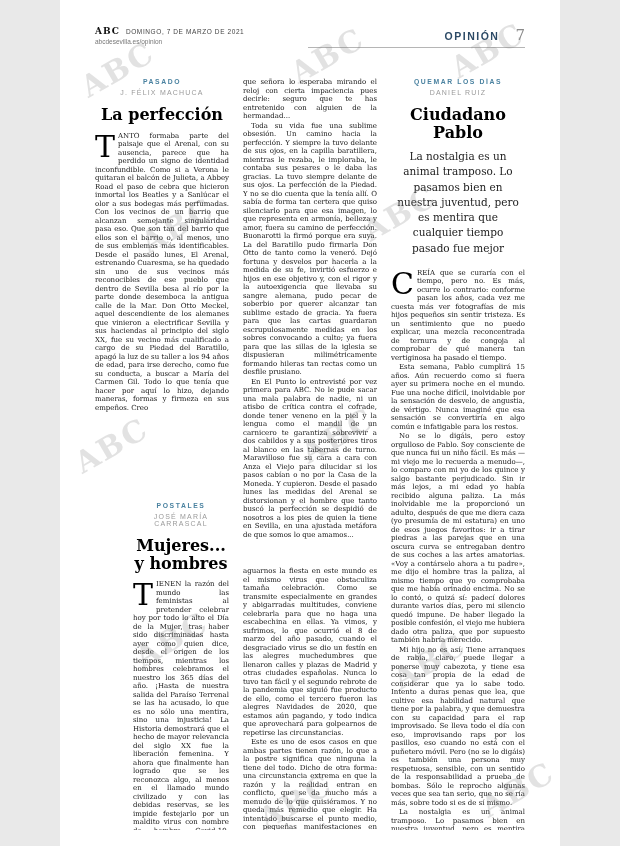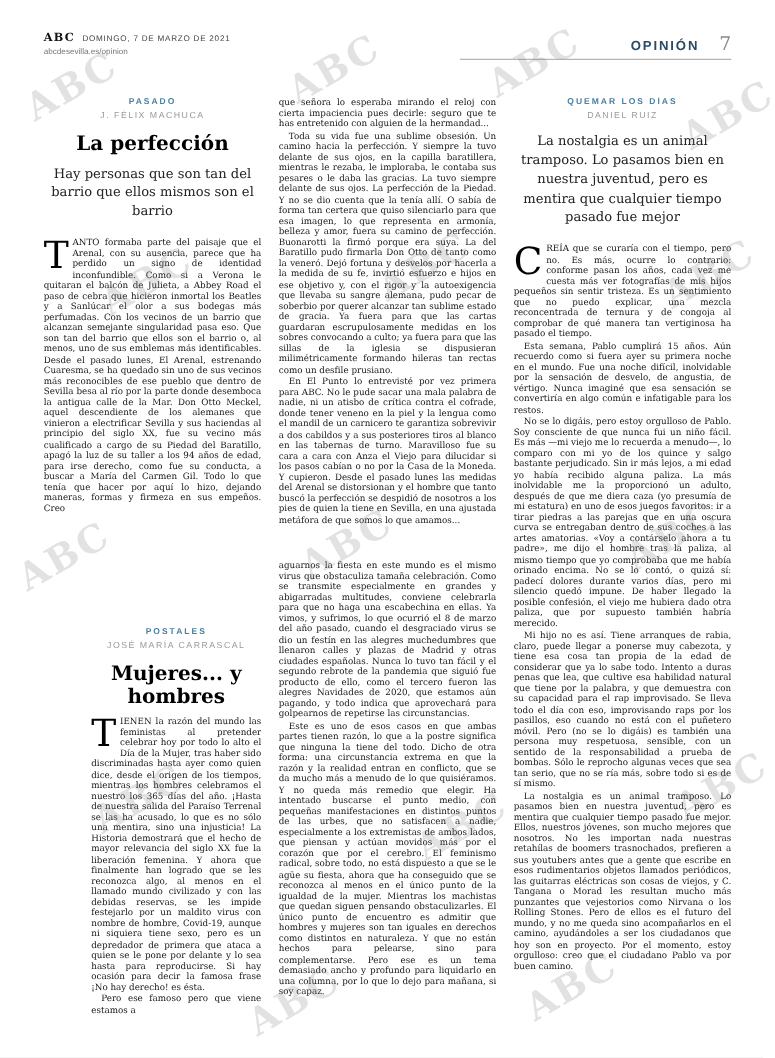--- a/index.html
+++ b/index.html
@@ -1,17 +1,17 @@
 <!DOCTYPE html>
 <html lang="es"><head>
 <meta charset="utf-8">
 <style>
   html,body { margin:0; padding:0; background:#e9e9e9; }
   .page {
-    position:relative; width:620px; height:846px; margin:0 auto;
+    position:relative; width:500px; height:846px; margin:0 auto;
     background:#ffffff; overflow:hidden;
     font-family:"DejaVu Serif","Liberation Serif",serif; color:#1a1a1a;
   }
 
   
   .masthead {
     position:relative; display:flex; justify-content:space-between; align-items:flex-start;
     padding:26px 35px 0 35px;
   }
   .mast-left { font-family:"Liberation Sans",sans-serif; }
@@ -92,21 +92,20 @@
     </div>
   </header>
 
   <main class="columns">
 
     <div class="col">
       <article class="start art-first">
         <div class="kicker">PASADO</div>
         <div class="byline">J. FÉLIX MACHUCA</div>
         <h2 class="headline">La perfección</h2>
-        <p class="deck">Hay personas que son tan del barrio que ellos mismos son el barrio</p>
         <div class="body">
             <p>TANTO formaba parte del paisaje que el Arenal, con su ausencia, parece que ha perdido un signo de identidad inconfundible. Como si a Verona le quitaran el balcón de Julieta, a Abbey Road el paso de cebra que hicieron inmortal los Beatles y a Sanlúcar el olor a sus bodegas más perfumadas. Con los vecinos de un barrio que alcanzan semejante singularidad pasa eso. Que son tan del barrio que ellos son el barrio o, al menos, uno de sus emblemas más identificables. Desde el pasado lunes, El Arenal, estrenando Cuaresma, se ha quedado sin uno de sus vecinos más reconocibles de ese pueblo que dentro de Sevilla besa al río por la parte donde desemboca la antigua calle de la Mar. Don Otto Meckel, aquel descendiente de los alemanes que vinieron a electrificar Sevilla y sus haciendas al principio del siglo XX, fue su vecino más cualificado a cargo de su Piedad del Baratillo, apagó la luz de su taller a los 94 años de edad, para irse derecho, como fue su conducta, a buscar a María del Carmen Gil. Todo lo que tenía que hacer por aquí lo hizo, dejando maneras, formas y firmeza en sus empeños. Creo</p>
           </div>
       </article>
 
       <article class="start art-second">
         <div class="kicker">POSTALES</div>
         <div class="byline">JOSÉ MARÍA CARRASCAL</div>
         <h2 class="headline">Mujeres... y hombres</h2>
         <div class="body">
@@ -125,20 +124,21 @@
       <div class="body">
           <p>aguarnos la fiesta en este mundo es el mismo virus que obstaculiza tamaña celebración. Como se transmite especialmente en grandes y abigarradas multitudes, conviene celebrarla para que no haga una escabechina en ellas. Ya vimos, y sufrimos, lo que ocurrió el 8 de marzo del año pasado, cuando el desgraciado virus se dio un festín en las alegres muchedumbres que llenaron calles y plazas de Madrid y otras ciudades españolas. Nunca lo tuvo tan fácil y el segundo rebrote de la pandemia que siguió fue producto de ello, como el tercero fueron las alegres Navidades de 2020, que estamos aún pagando, y todo indica que aprovechará para golpearnos de repetirse las circunstancias.</p>
           <p>Este es uno de esos casos en que ambas partes tienen razón, lo que a la postre significa que ninguna la tiene del todo. Dicho de otra forma: una circunstancia extrema en que la razón y la realidad entran en conflicto, que se da mucho más a menudo de lo que quisiéramos. Y no queda más remedio que elegir. Ha intentado buscarse el punto medio, con pequeñas manifestaciones en distintos puntos de las urbes, que no satisfacen a nadie, especialmente a los extremistas de ambos lados, que piensan y actúan movidos más por el corazón que por el cerebro. El feminismo radical, sobre todo, no está dispuesto a que se le agüe su fiesta, ahora que ha conseguido que se reconozca al menos en el único punto de la igualdad de la mujer. Mientras los machistas que quedan siguen pensando obstaculizarles. El único punto de encuentro es admitir que hombres y mujeres son tan iguales en derechos como distintos en naturaleza. Y que no están hechos para pelearse, sino para complementarse. Pero ese es un tema demasiado ancho y profundo para liquidarlo en una columna, por lo que lo dejo para mañana, si soy capaz.</p>
         </div>
     </div>
 
     <div class="col">
       <article class="start">
         <div class="kicker">QUEMAR LOS DÍAS</div>
         <div class="byline">DANIEL RUIZ</div>
+        <h2 class="headline">Ciudadano Pablo</h2>
         <p class="deck">La nostalgia es un animal tramposo. Lo pasamos bien en nuestra juventud, pero es mentira que cualquier tiempo pasado fue mejor</p>
         <div class="body">
             <p>CREÍA que se curaría con el tiempo, pero no. Es más, ocurre lo contrario: conforme pasan los años, cada vez me cuesta más ver fotografías de mis hijos pequeños sin sentir tristeza. Es un sentimiento que no puedo explicar, una mezcla reconcentrada de ternura y de congoja al comprobar de qué manera tan vertiginosa ha pasado el tiempo.</p>
             <p>Esta semana, Pablo cumplirá 15 años. Aún recuerdo como si fuera ayer su primera noche en el mundo. Fue una noche difícil, inolvidable por la sensación de desvelo, de angustia, de vértigo. Nunca imaginé que esa sensación se convertiría en algo común e infatigable para los restos.</p>
             <p>No se lo digáis, pero estoy orgulloso de Pablo. Soy consciente de que nunca fui un niño fácil. Es más —mi viejo me lo recuerda a menudo—, lo comparo con mi yo de los quince y salgo bastante perjudicado. Sin ir más lejos, a mi edad yo había recibido alguna paliza. La más inolvidable me la proporcionó un adulto, después de que me diera caza (yo presumía de mi estatura) en uno de esos juegos favoritos: ir a tirar piedras a las parejas que en una oscura curva se entregaban dentro de sus coches a las artes amatorias. «Voy a contárselo ahora a tu padre», me dijo el hombre tras la paliza, al mismo tiempo que yo comprobaba que me había orinado encima. No se lo contó, o quizá sí: padecí dolores durante varios días, pero mi silencio quedó impune. De haber llegado la posible confesión, el viejo me hubiera dado otra paliza, que por supuesto también habría merecido.</p>
             <p>Mi hijo no es así. Tiene arranques de rabia, claro, puede llegar a ponerse muy cabezota, y tiene esa cosa tan propia de la edad de considerar que ya lo sabe todo. Intento a duras penas que lea, que cultive esa habilidad natural que tiene por la palabra, y que demuestra con su capacidad para el rap improvisado. Se lleva todo el día con eso, improvisando raps por los pasillos, eso cuando no está con el puñetero móvil. Pero (no se lo digáis) es también una persona muy respetuosa, sensible, con un sentido de la responsabilidad a prueba de bombas. Sólo le reprocho algunas veces que sea tan serio, que no se ría más, sobre todo si es de sí mismo.</p>
             <p>La nostalgia es un animal tramposo. Lo pasamos bien en nuestra juventud, pero es mentira que cualquier tiempo pasado fue mejor. Ellos, nuestros jóvenes, son mucho mejores que nosotros. No les importan nada nuestras retahílas de boomers trasnochados, prefieren a sus youtubers antes que a gente que escribe en esos rudimentarios objetos llamados periódicos, las guitarras eléctricas son cosas de viejos, y C. Tangana o Morad les resultan mucho más punzantes que vejestorios como Nirvana o los Rolling Stones. Pero de ellos es el futuro del mundo, y no me queda sino acompañarlos en el camino, ayudándoles a ser los ciudadanos que hoy son en proyecto. Por el momento, estoy orgulloso: creo que el ciudadano Pablo va por buen camino.</p>
           </div>
       </article>
     </div>

